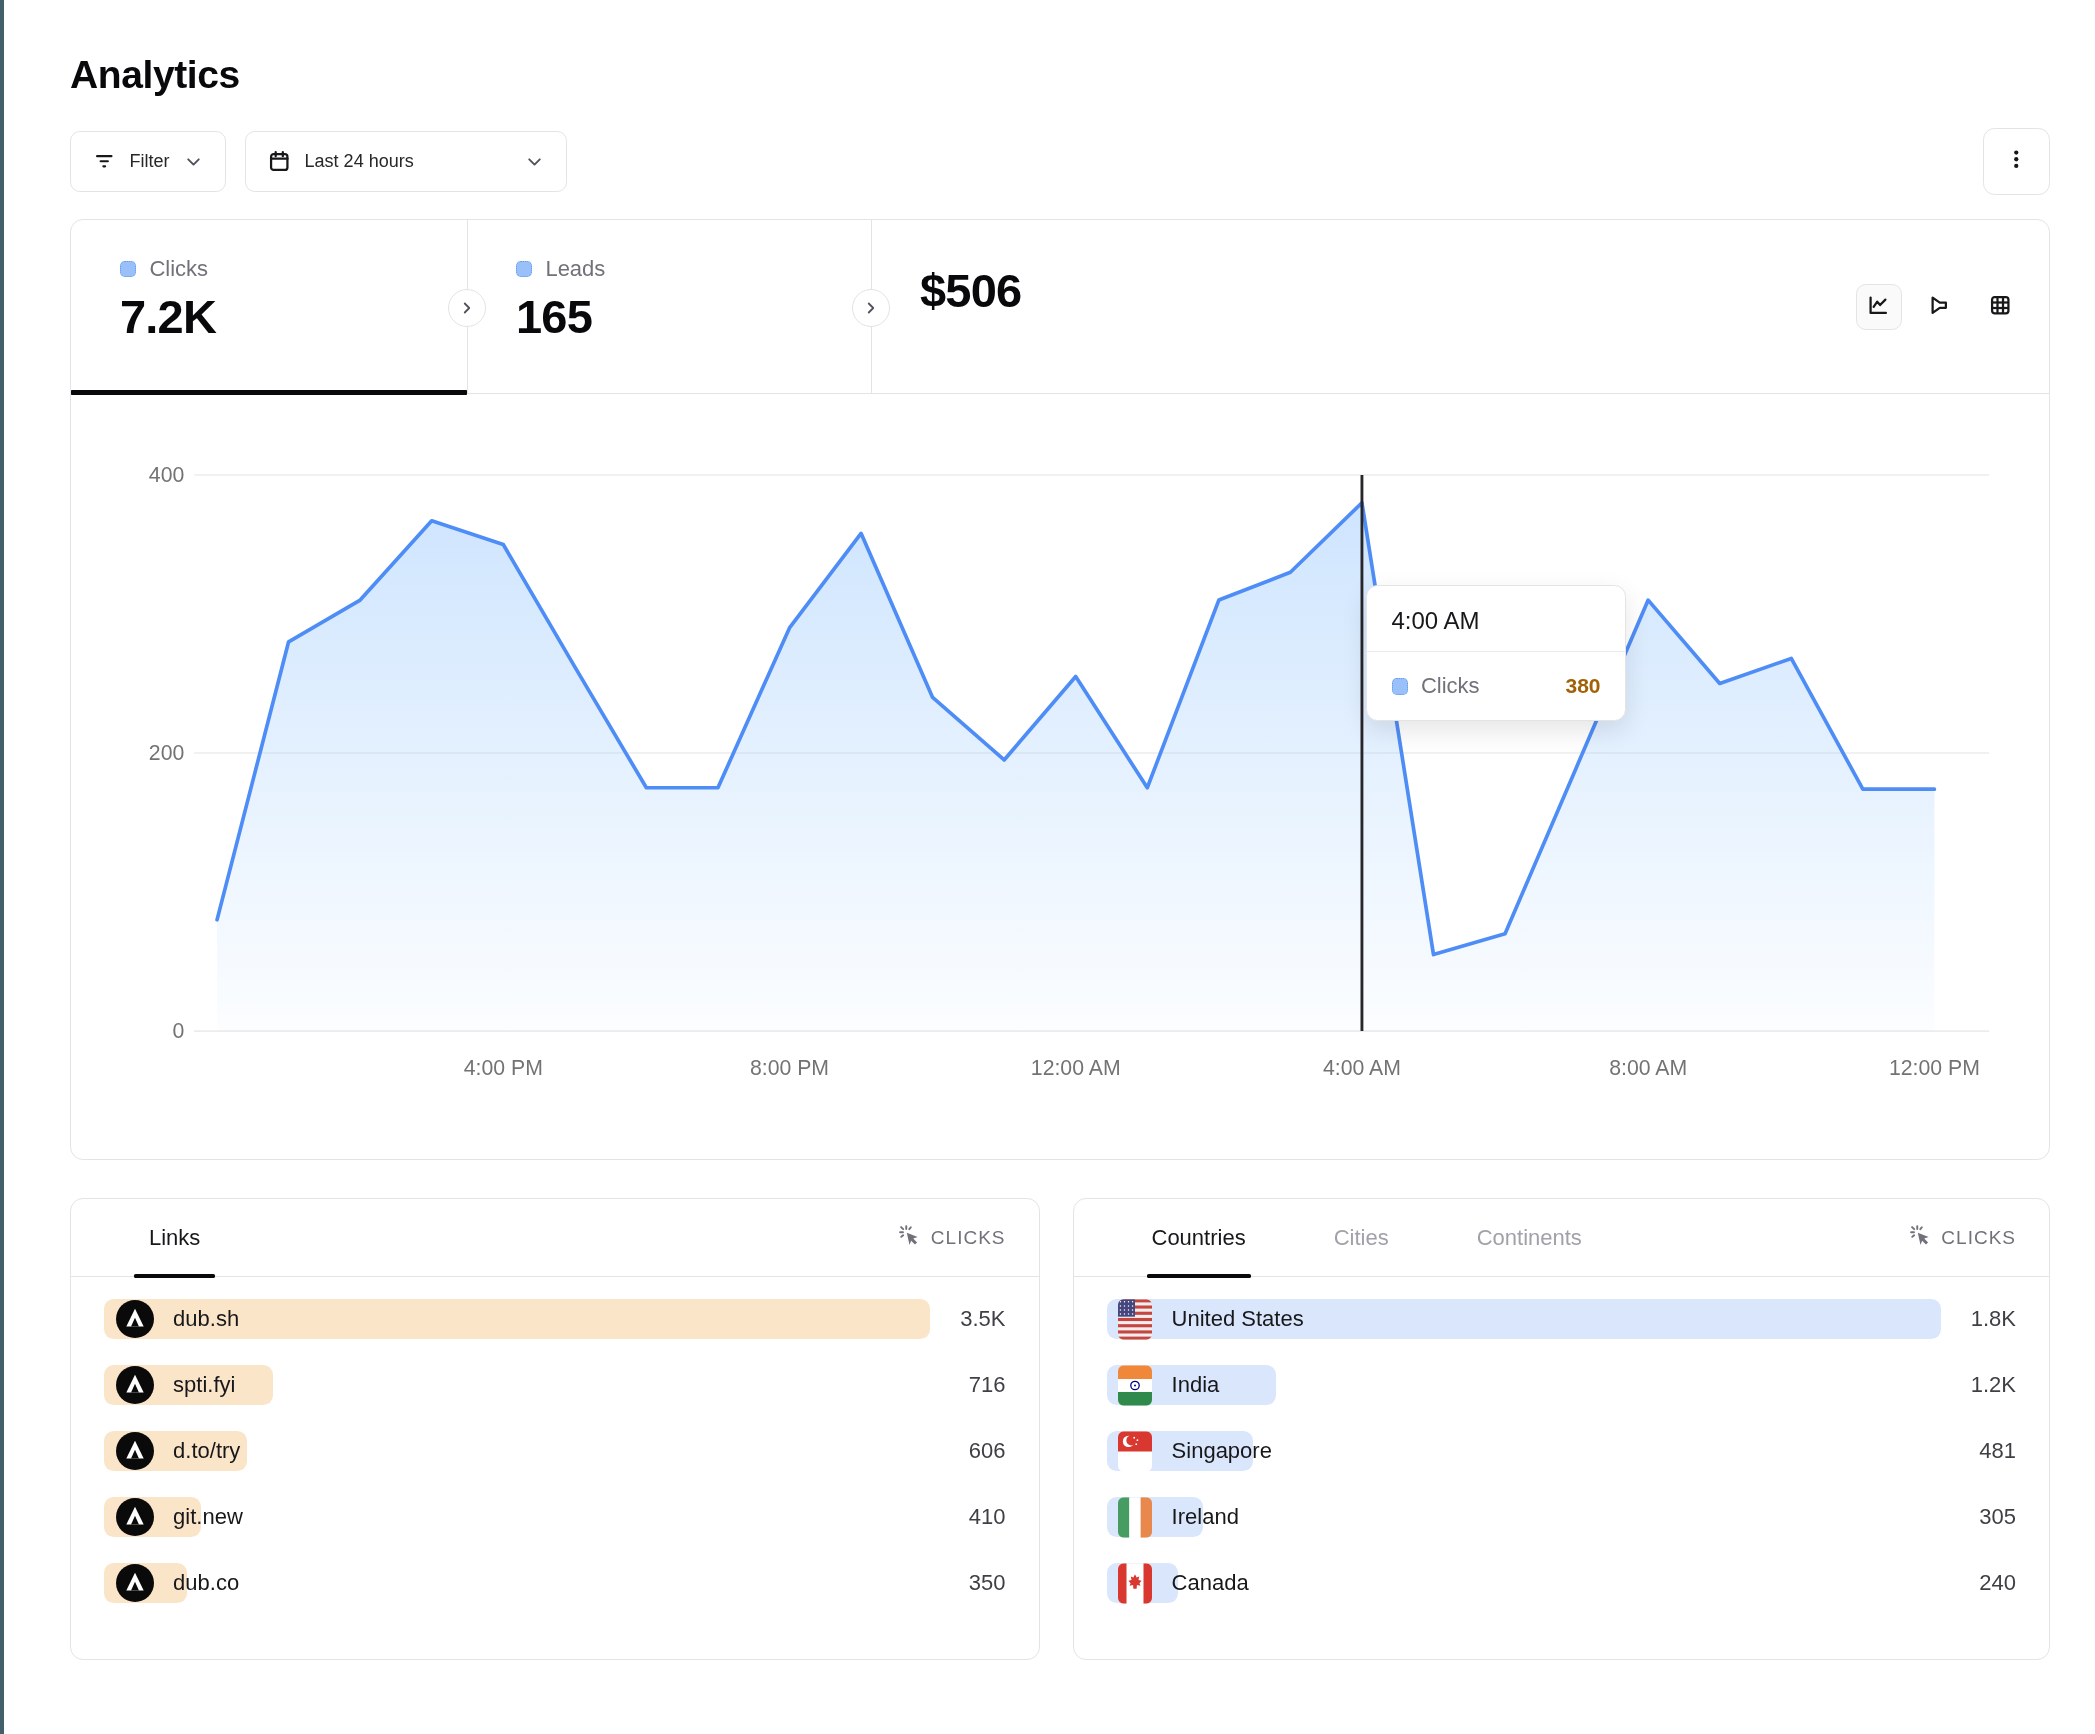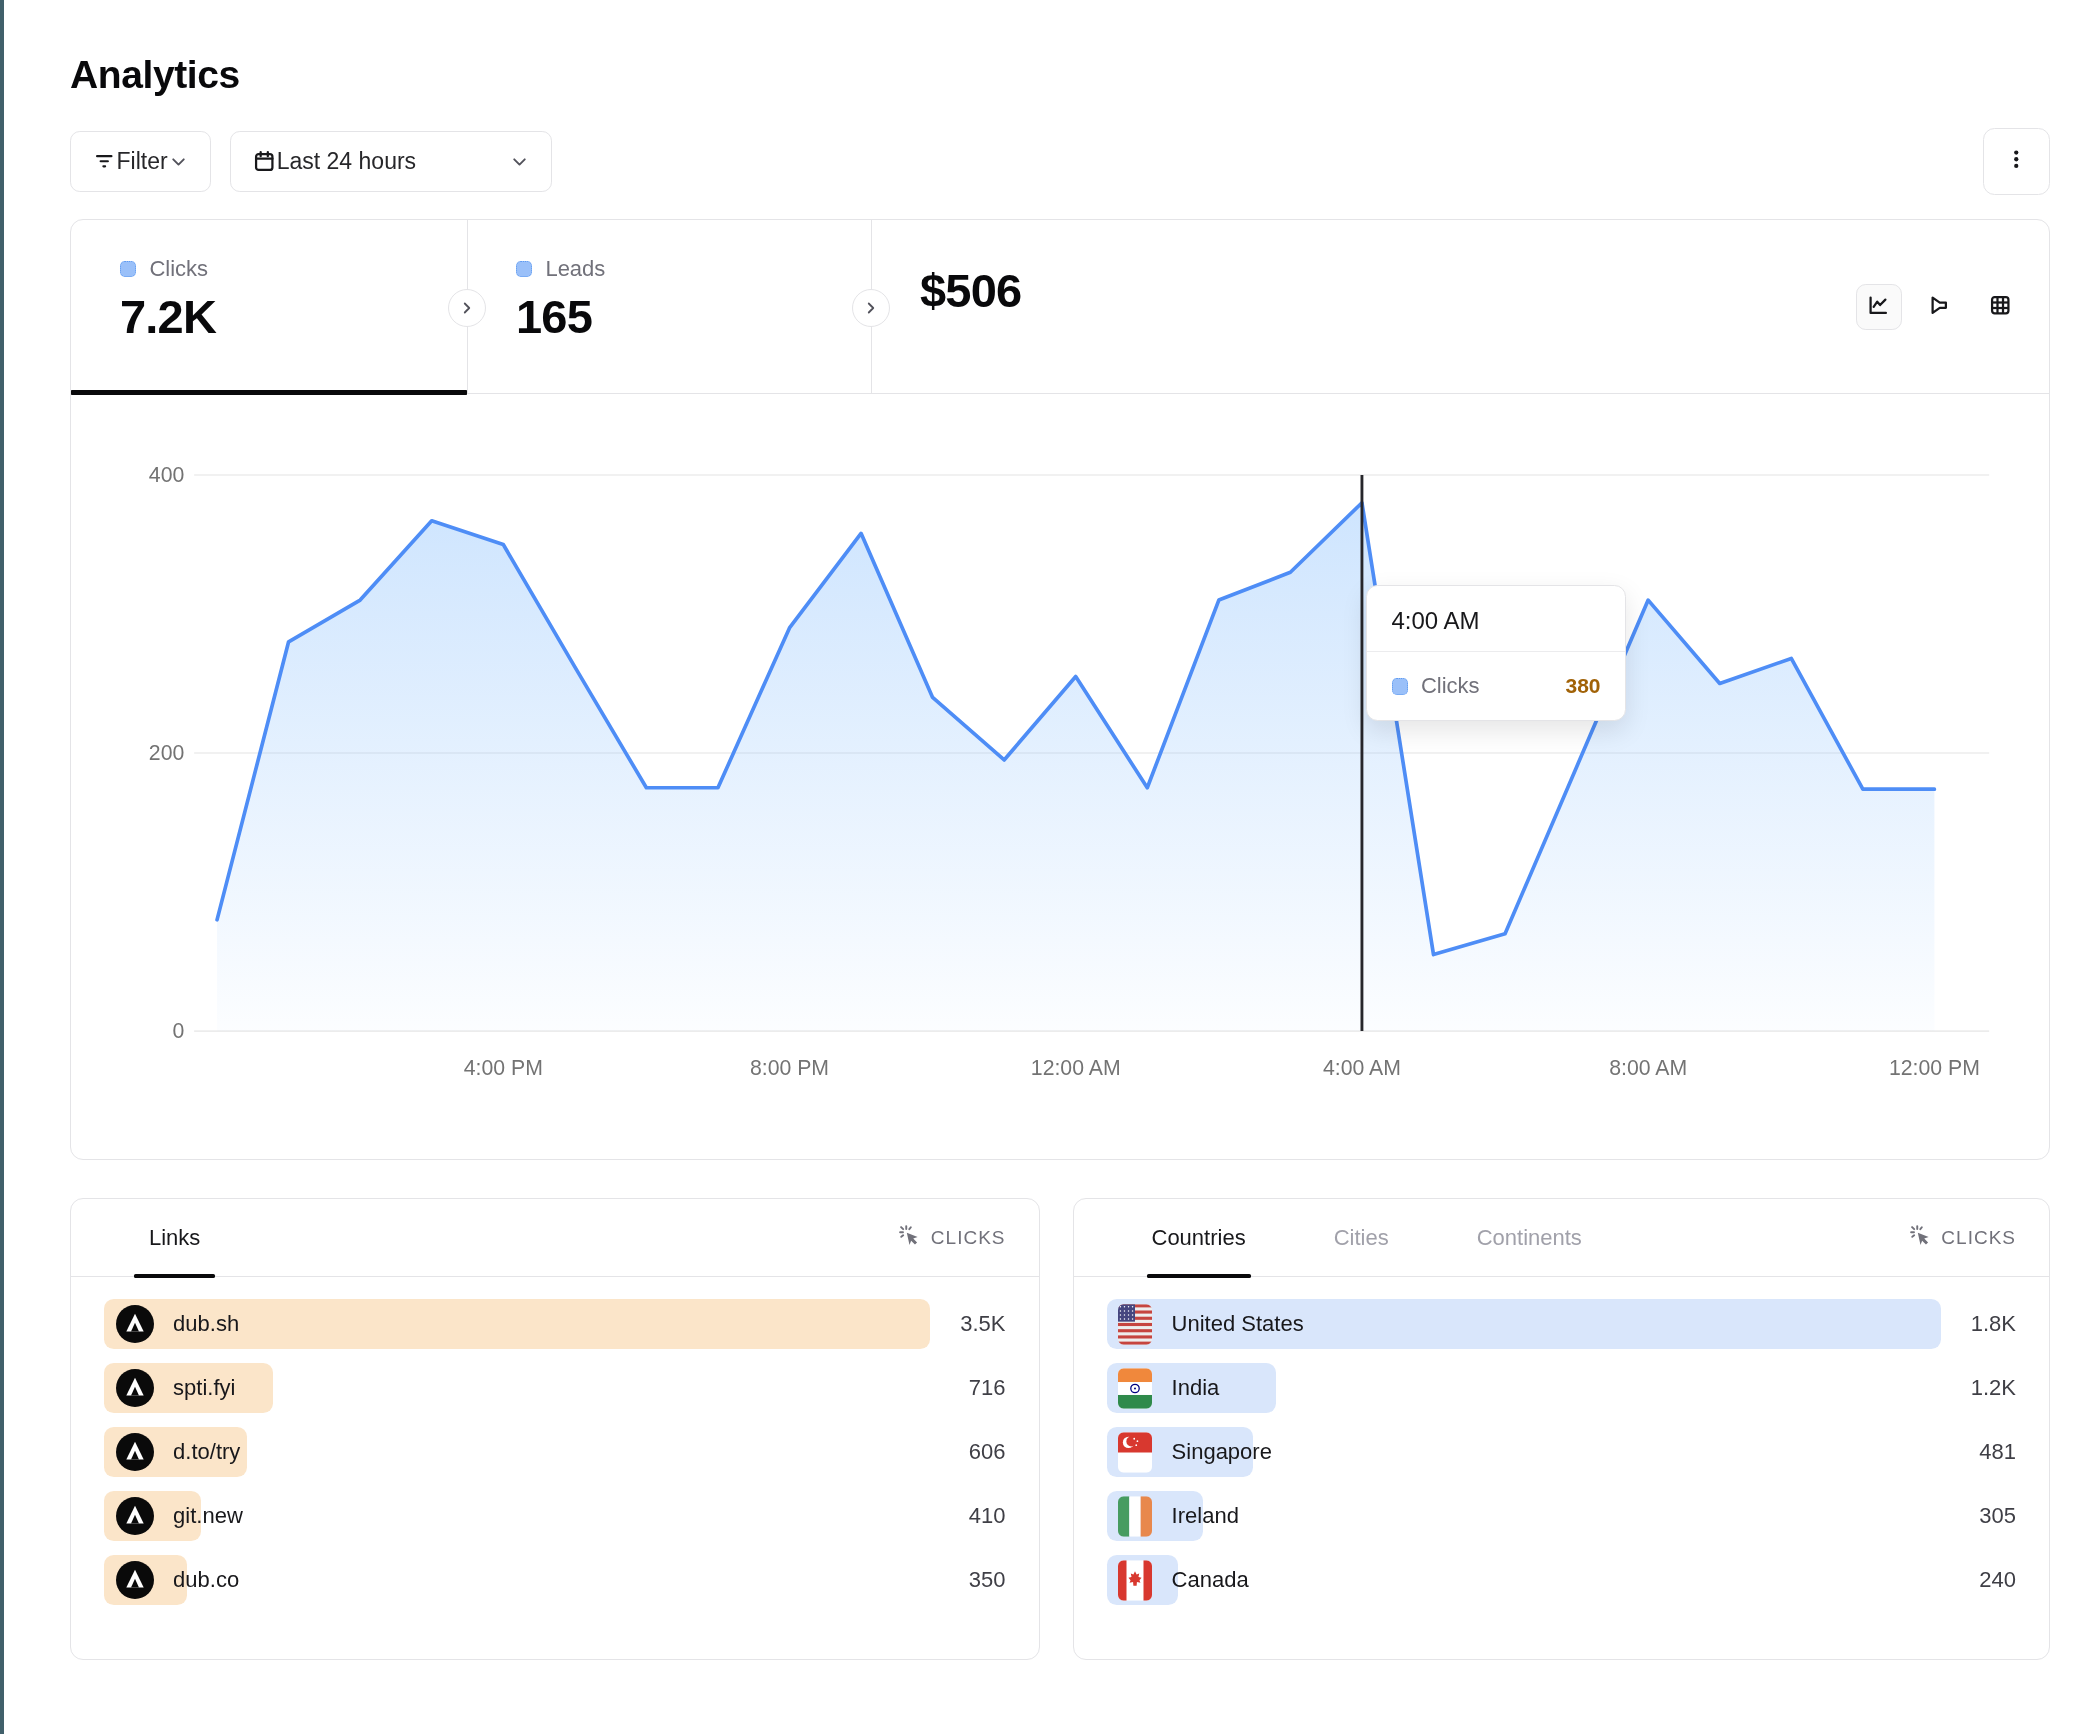--- a/index.html
+++ b/index.html
@@ -9,22 +9,22 @@
     font-family:"Liberation Sans", sans-serif; color:#09090b; overflow:hidden;
     -webkit-font-smoothing:antialiased;
   }
   .left-strip { position:absolute; left:0; top:0; width:4.1px; height:1735px; background:#41606b; }
   .page { position:absolute; left:70px; top:0; width:1980px; }
 
   .page-title { margin:52px 0 0; font-size:39px; line-height:46px; font-weight:700; letter-spacing:-0.4px; color:#09090b; }
 
   .toolbar { margin-top:29.5px; display:flex; align-items:center; gap:19.6px; height:67px; }
   .btn {
-    display:inline-flex; align-items:center; height:61px; padding:0 21px;
-    border:1.2px solid #e4e4e7; border-radius:9.8px; background:#fff; font-size:23px; color:#27272a; cursor:pointer;
+    display:inline-flex; align-items:center; gap:13px; height:61px; padding:0 21px;
+    border:1.2px solid #e4e4e7; border-radius:9.8px; background:#fff; font-size:18px; color:#27272a; cursor:pointer;
   }
   .btn svg { display:block; }
   .date-btn { width:322px; }
   .date-btn .chev { margin-left:auto; }
   .kebab-btn {
     margin-left:auto; width:67px; height:67px; border:1.2px solid #e4e4e7; border-radius:11.5px; background:#fff;
     display:flex; align-items:center; justify-content:center; cursor:pointer;
   }
 
   .chart-card { margin-top:24.5px; width:1980px; height:941px; border:1.2px solid #e4e4e7; border-radius:13px; background:#fff; position:relative; }
@@ -64,21 +64,21 @@
   .links-panel { width:970px; }
   .geo-panel { width:978px; }
   .panel-header { height:78px; display:flex; align-items:center; padding:0 33px; border-bottom:1.2px solid #e4e4e7; position:relative; }
   .panel-tabs { display:flex; align-items:center; gap:43px; height:100%; }
   .panel-tab { position:relative; height:100%; display:flex; align-items:center; font-size:22px; color:#a1a1aa; cursor:pointer;margin-left:45px; }
   .panel-tab.active { color:#18181b; font-weight:500; }
   .panel-tab.active::after { content:""; position:absolute; left:-14.7px; right:-14.7px; bottom:-1.6px; height:4.1px; background:#09090b; border-radius:1.6px; }
   .geo-panel .panel-tab.active::after { left:-4.9px; right:-4.9px; }
   .metric { margin-left:auto; display:flex; align-items:center; gap:9.8px; color:#71717a; font-size:19px; font-weight:500; letter-spacing:1px; }
   .rows { padding:22px 33px 0; }
-  .row { position:relative; height:50px; margin-bottom:14px; cursor:pointer; }
+  .row { position:relative; height:40px; margin-bottom:26px; cursor:pointer; }
   .row-bar { position:absolute; left:0; top:0; bottom:0; border-radius:9.8px; }
   .row-content { position:relative; height:100%; display:flex; align-items:center; gap:19.6px; padding-left:11.5px; }
   .row-icon { display:flex; align-items:center; }
   .row-label { font-size:22px; color:#18181b; }
   .row-value { margin-left:auto; font-size:22px; font-weight:500; color:#3f3f46; }
 </style>
 </head>
 <body>
 
 <div class="left-strip"></div>

